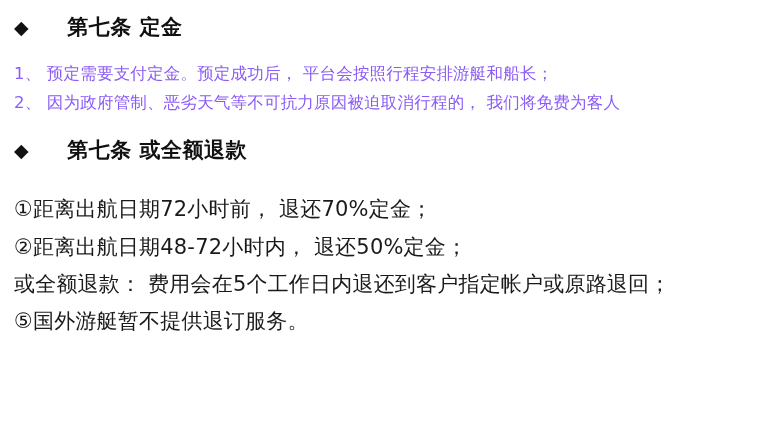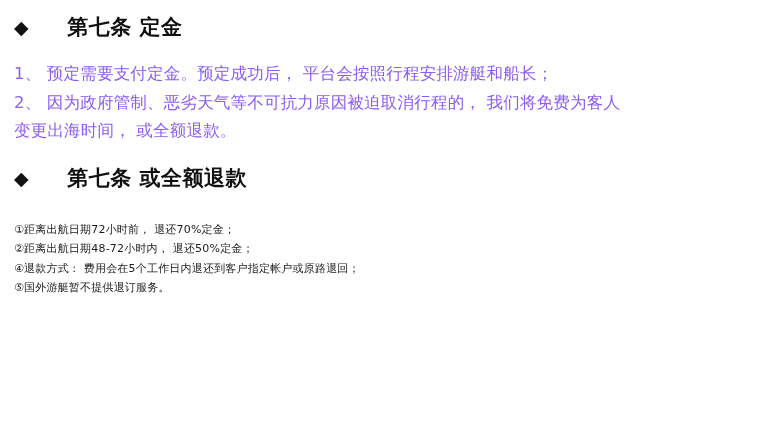--- a/index.html
+++ b/index.html
@@ -52,21 +52,21 @@
     letter-spacing: 0.2px;
   }
   .body-line {
     margin: 0;
     white-space: pre-wrap;
   }
   .spacer-1 { height: 20px; }
   .spacer-2 { height: 22px; }
   .spacer-3 { height: 14px; }
   .list-block {
-    font-size: 11px;
+    font-size: 21px;
     line-height: 1.78;
     letter-spacing: 0.2px;
   }
   .list-item {
     margin: 0;
     white-space: pre-wrap;
   }
 </style>
 </head>
 <body>
@@ -75,33 +75,32 @@
 
   <div class="section">
     <div class="section-heading">
       <span class="diamond-icon">◆</span>
       <span class="heading-text">第七条 定金</span>
     </div>
     <div class="spacer-3"></div>
     <div class="body-block">
       <p class="body-line">1、 预定需要支付定金。预定成功后， 平台会按照行程安排游艇和船长；</p>
       <p class="body-line">2、 因为政府管制、恶劣天气等不可抗力原因被迫取消行程的， 我们将免费为客人</p>
-      <p class="body-line">变更出海时间， 或全额退款。</p>
     </div>
   </div>
 
   <div class="spacer-1"></div>
 
   <div class="section">
     <div class="section-heading">
       <span class="diamond-icon">◆</span>
       <span class="heading-text">第七条 或全额退款</span>
     </div>
     <div class="spacer-2"></div>
     <div class="list-block">
       <p class="list-item">①距离出航日期72小时前， 退还70%定金；</p>
       <p class="list-item">②距离出航日期48-72小时内， 退还50%定金；</p>
-      <p class="list-item">④退款方式： 费用会在5个工作日内退还到客户指定帐户或原路退回；</p>
+      <p class="list-item">或全额退款： 费用会在5个工作日内退还到客户指定帐户或原路退回；</p>
       <p class="list-item">⑤国外游艇暂不提供退订服务。</p>
     </div>
   </div>
 
 </div>
 
 </body></html>

